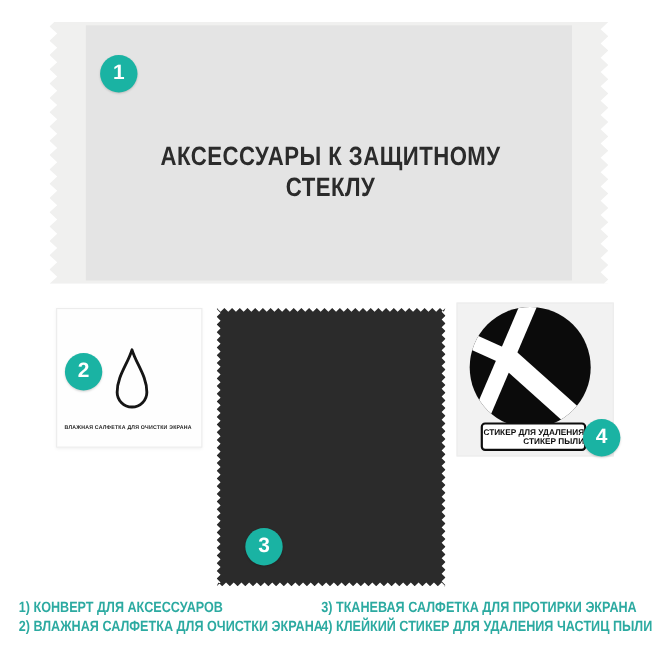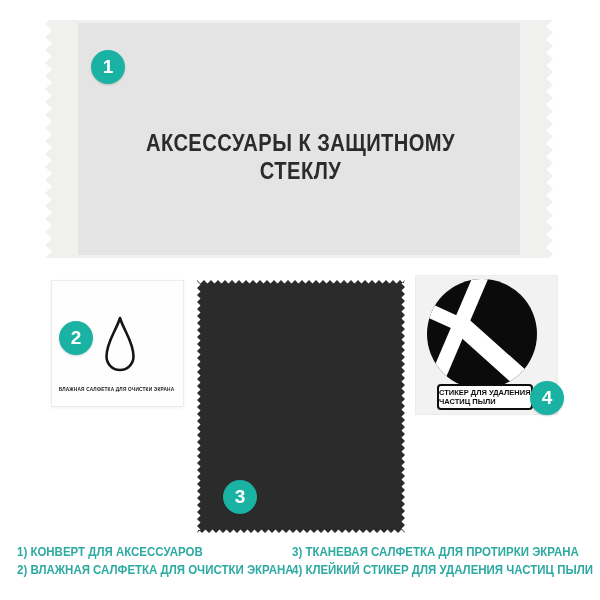--- a/index.html
+++ b/index.html
@@ -53,21 +53,21 @@
     left:415px;top:275px;width:141px;height:138px;
     background:#f2f2f2;border:1px solid #ececec;
   }
   .k-circle{
     left:427px;top:279px;width:110px;height:110px;border-radius:50%;
     background:#0b0b0b;overflow:hidden;z-index:2;
   }
   .sticker-label{
     left:437px;top:384px;width:92px;z-index:3;
     background:#ffffff;border:2px solid #0d0d0d;border-radius:4px;
-    padding:2px 0;text-align:left;
+    padding:2px 0;text-align:right;
     font-size:7.5px;line-height:9px;font-weight:700;color:#0d0d0d;
   }
 
   
   .legend-col{
     font-size:13.5px;line-height:18px;font-weight:700;color:#2caaa1;
     transform:scaleX(.85);transform-origin:left top;white-space:nowrap;
   }
   .legend-left{left:17px;top:543px;}
   .legend-right{left:292px;top:543px;}
@@ -103,21 +103,21 @@
 <div class="abs sticker-card"></div>
 <div class="abs k-circle">
   <svg width="110" height="110" viewBox="0 0 110 110">
     <line x1="58" y1="-12" x2="11" y2="98" stroke="#ffffff" stroke-width="15"></line>
     <line x1="34" y1="46" x2="-10" y2="26" stroke="#ffffff" stroke-width="14"></line>
     <line x1="32" y1="44" x2="108" y2="112" stroke="#ffffff" stroke-width="19"></line>
   </svg>
 </div>
 <div class="abs sticker-label">
   <div>СТИКЕР ДЛЯ УДАЛЕНИЯ</div>
-  <div>ЧАСТИЦ ПЫЛИ</div>
+  <div>СТИКЕР ПЫЛИ</div>
 </div>
 <div class="abs badge badge-4">
   <span>4</span>
 </div>
 
 <div class="abs legend-col legend-left">
   <div>1) КОНВЕРТ ДЛЯ АКСЕССУАРОВ</div>
   <div>2) ВЛАЖНАЯ САЛФЕТКА ДЛЯ ОЧИСТКИ ЭКРАНА</div>
 </div>
 <div class="abs legend-col legend-right">

